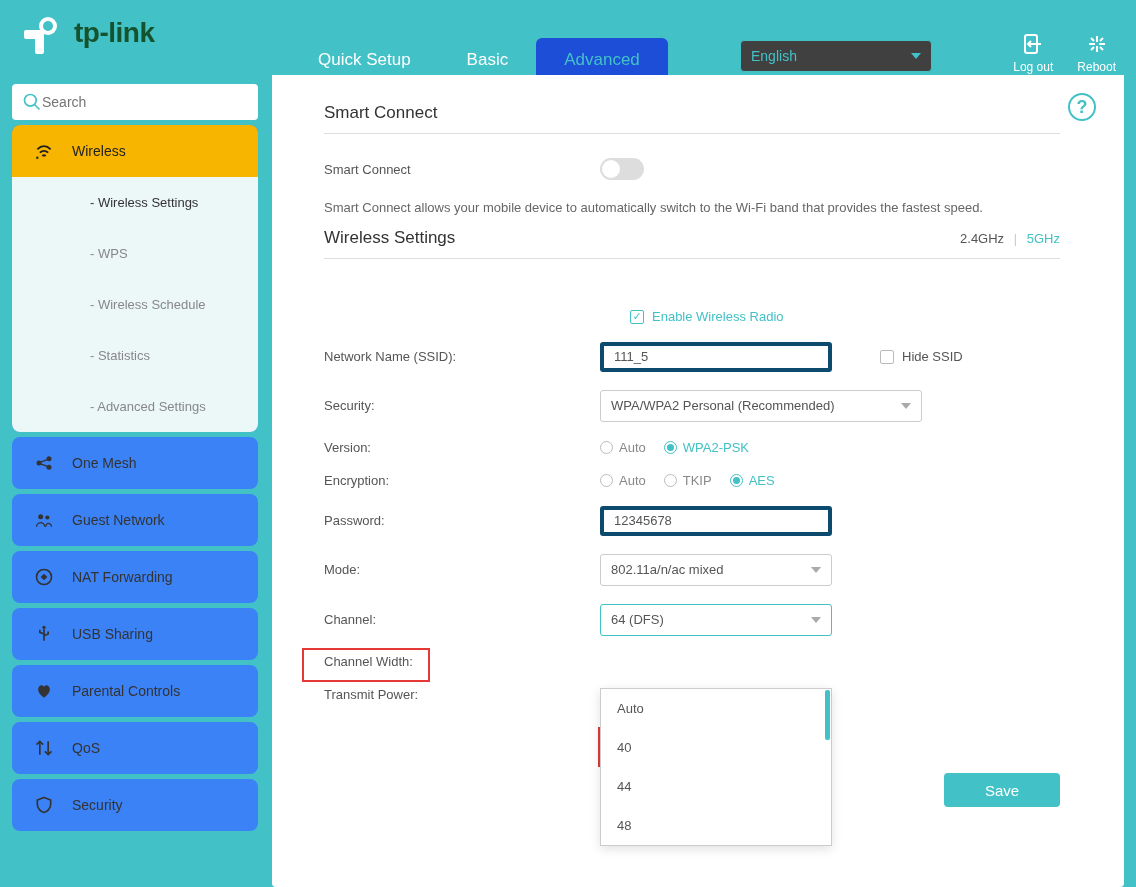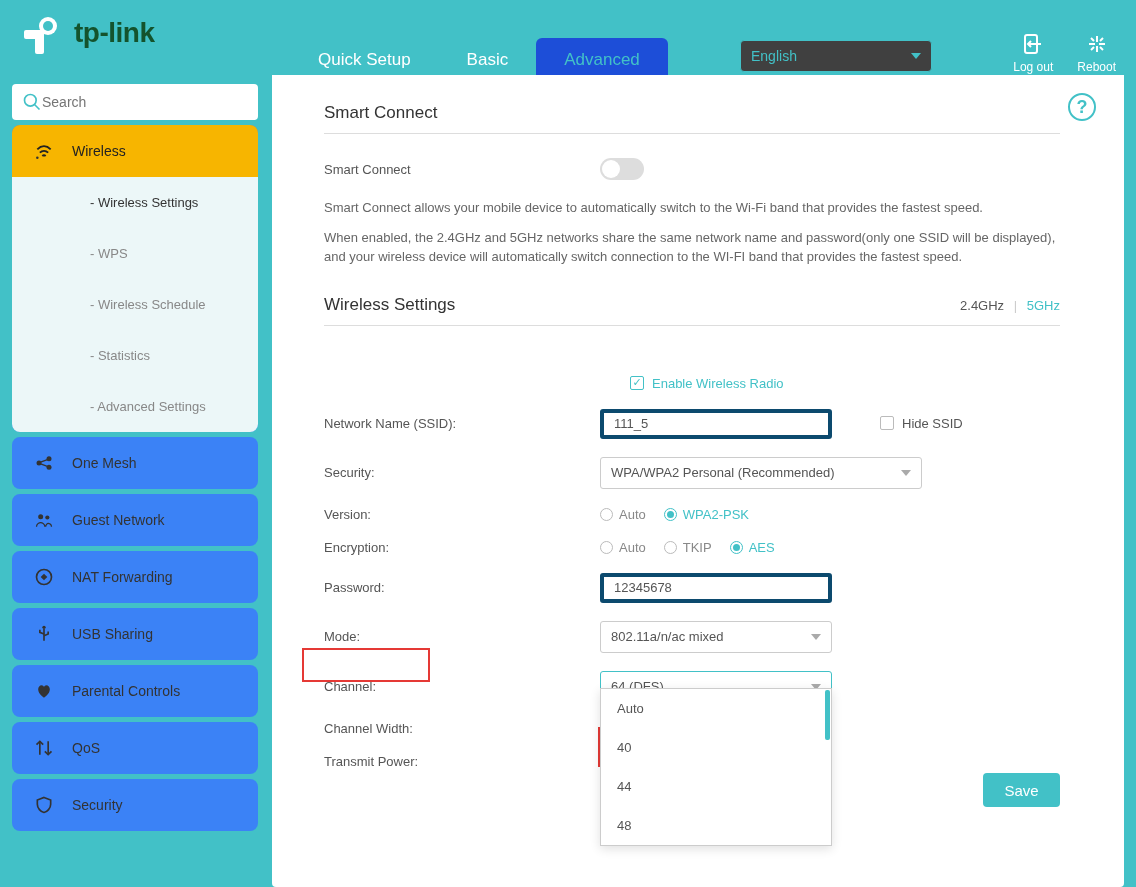--- a/index.html
+++ b/index.html
@@ -50,21 +50,21 @@
 
   .toggle { width: 44px; height: 22px; background: #ddd; border-radius: 11px; position: relative; cursor: pointer; }
   .toggle::after { content: ''; position: absolute; width: 18px; height: 18px; background: #fff; border-radius: 50%; top: 2px; left: 2px; }
 
   .desc { font-size: 13px; color: #666; line-height: 1.5; margin-bottom: 10px; }
 
   .band-toggle { font-size: 13px; }
   .band-toggle a { color: #42c1c7; text-decoration: none; }
   .band-sep { color: #ccc; margin: 0 6px; }
 
-  .checkbox { display: inline-flex; align-items: flex-start; gap: 8px; cursor: pointer; padding-left: 30px; }
+  .checkbox { display: inline-flex; align-items: flex-end; gap: 8px; cursor: pointer; padding-left: 30px; }
   .checkbox-box { width: 14px; height: 14px; border: 1px solid #42c1c7; border-radius: 2px; display: inline-flex; align-items: center; justify-content: center; color: #42c1c7; font-size: 11px; }
   .checkbox-box.empty { border-color: #bbb; }
   .checkbox.checked .checkbox-box::after { content: '\2713'; }
   .checkbox-label { font-size: 13px; color: #42c1c7; }
   .checkbox-label.muted { color: #555; }
 
   .text-input { width: 232px; height: 30px; border: 4px solid #0c4a6e; border-radius: 3px; padding: 0 10px; font-size: 13px; color: #555; outline: none; }
   .select { width: 322px; height: 32px; border: 1px solid #ccc; border-radius: 3px; padding: 0 10px; display: flex; align-items: center; justify-content: space-between; font-size: 13px; color: #555; cursor: pointer; position: relative; }
   .select.focused { border-color: #42c1c7; }
   .select-chevron { width: 0; height: 0; border-left: 5px solid transparent; border-right: 5px solid transparent; border-top: 6px solid #aaa; }
@@ -76,21 +76,21 @@
   .radio-label { font-size: 13px; color: #888; }
   .radio.selected .radio-label { color: #42c1c7; }
 
   .highlight-box { position: absolute; border: 2.5px solid #e53935; pointer-events: none; }
 
   .dropdown-panel { position: absolute; width: 232px; background: #fff; border: 1px solid #ccc; box-shadow: 0 3px 10px rgba(0,0,0,0.12); z-index: 10; }
   .dropdown-scrollbar { position: absolute; right: 1px; top: 1px; width: 5px; height: 50px; background: #42c1c7; border-radius: 2px; }
   .dropdown-item { padding: 12px 16px; font-size: 13px; color: #555; cursor: pointer; }
   .dropdown-item.hover { background: #42c1c7; color: #fff; }
 
-  .save-btn { position: absolute; right: 64px; bottom: 80px; width: 77px; height: 34px; background: #42c1c7; color: #fff; border: none; border-radius: 4px; font-size: 15px; cursor: pointer; }
+  .save-btn { position: absolute; right: 64px; bottom: 80px; width: 116px; height: 34px; background: #42c1c7; color: #fff; border: none; border-radius: 4px; font-size: 15px; cursor: pointer; }
 </style>
 </head>
 <body>
 
 <div class="header">
   <div class="logo">
     <svg viewBox="0 0 50 50">
         <circle cx="32" cy="18" r="9" fill="#fff"></circle>
         <circle cx="32" cy="18" r="5" fill="#42c1c7"></circle>
         <rect x="8" y="22" width="20" height="9" rx="2" fill="#fff"></rect>
@@ -243,21 +243,20 @@
   <div class="section-title">
     <span>Smart Connect</span>
   </div>
   <div class="setting-row">
     <div class="setting-label">Smart Connect</div>
     <div class="setting-control">
       <div class="toggle"></div>
     </div>
   </div>
   <p class="desc">Smart Connect allows your mobile device to automatically switch to the Wi-Fi band that provides the fastest speed.</p>
-  <p class="desc" style="margin-bottom:28px;">When enabled, the 2.4GHz and 5GHz networks share the same network name and password(only one SSID will be displayed), and your wireless device will automatically switch connection to the WI-FI band that provides the fastest speed.</p>
 
   <div class="section-title">
     <span>Wireless Settings</span>
     <span class="band-toggle">
       <span style="color:#555;">2.4GHz</span>
       <span class="band-sep">|</span>
       <a href="#">5GHz</a>
     </span>
   </div>
 

